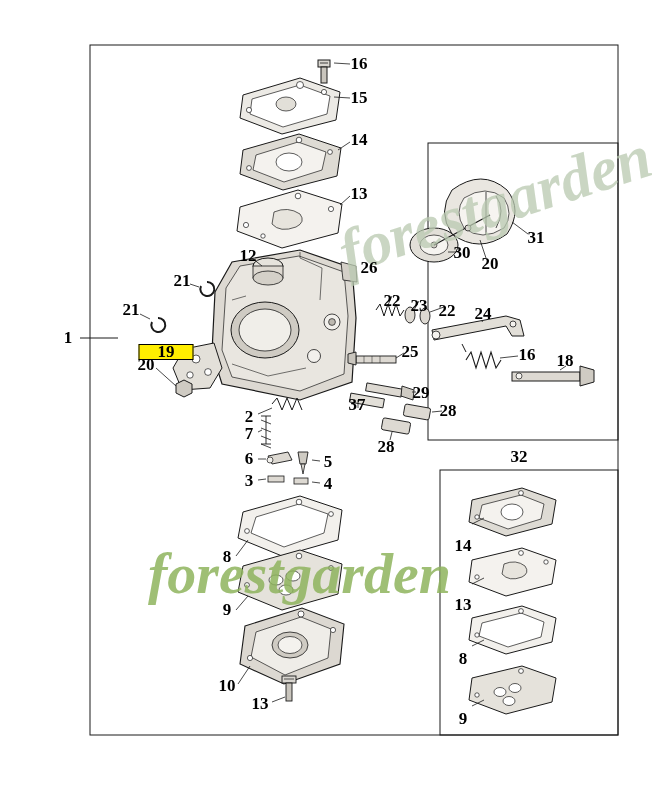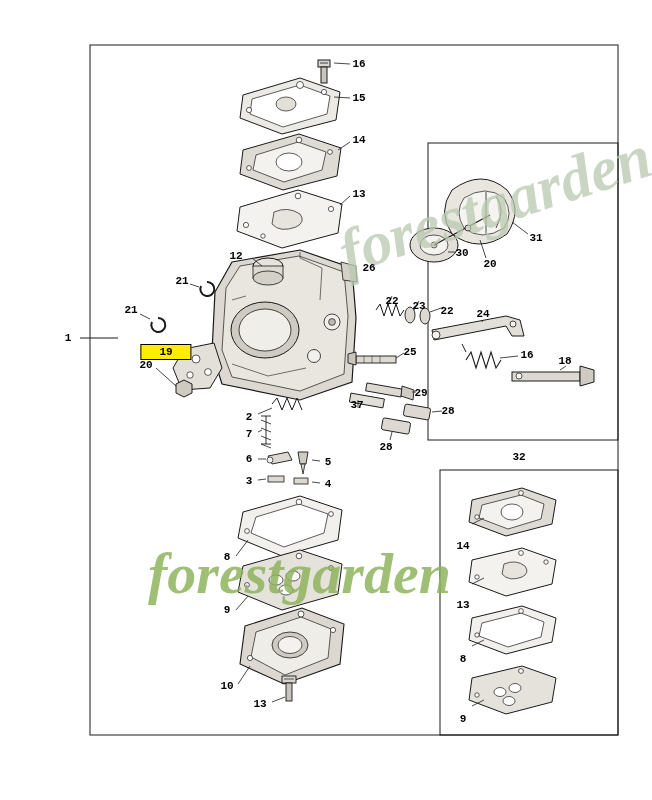--- a/index.html
+++ b/index.html
@@ -23,22 +23,22 @@
   }
   svg.diagram {
     position: absolute;
     left: 0;
     top: 0;
     width: 652px;
     height: 800px;
   }
   .callout {
     position: absolute;
-    font-family: Liberation Mono, monospace;
-    font-size: 11px;
+    font-family: Liberation Serif, serif;
+    font-size: 17px;
     font-weight: bold;
     color: #000000;
     line-height: 12px;
     white-space: nowrap;
     transform: translate(-50%, -50%);
   }
   .callout.highlight {
     background: #ffee00;
     border: 1px solid #000000;
     padding: 1px 18px;
@@ -353,21 +353,21 @@
 
   <div class="watermark wm-top">forestgarden.com</div>
   <div class="watermark wm-bottom">forestgarden</div>
 
   <div id="callout-layer">
       <div class="callout" style="left: 68px; top: 338px;">1</div>
       <div class="callout" style="left: 359px; top: 64px;">16</div>
       <div class="callout" style="left: 359px; top: 98px;">15</div>
       <div class="callout" style="left: 359px; top: 140px;">14</div>
       <div class="callout" style="left: 359px; top: 194px;">13</div>
-      <div class="callout" style="left: 236px; top: 256px;">12</div>
+      <div class="callout" style="left: 248px; top: 256px;">12</div>
       <div class="callout" style="left: 369px; top: 268px; text-align: center;">26</div>
       <div class="callout" style="left: 536px; top: 238px;">31</div>
       <div class="callout" style="left: 462px; top: 253px;">30</div>
       <div class="callout" style="left: 490px; top: 264px;">20</div>
       <div class="callout" style="left: 182px; top: 281px;">21</div>
       <div class="callout" style="left: 131px; top: 310px;">21</div>
       <div class="callout" style="left: 392px; top: 301px;">22</div>
       <div class="callout" style="left: 419px; top: 306px;">23</div>
       <div class="callout" style="left: 447px; top: 311px;">22</div>
       <div class="callout" style="left: 483px; top: 314px; text-align: right;">24</div>

